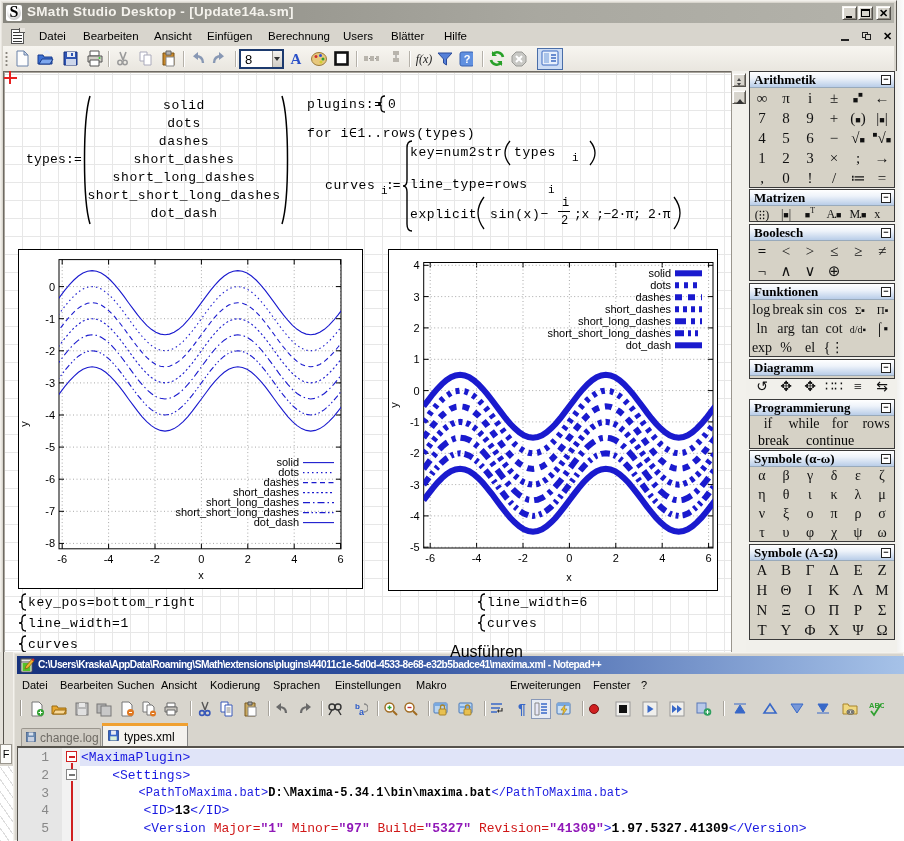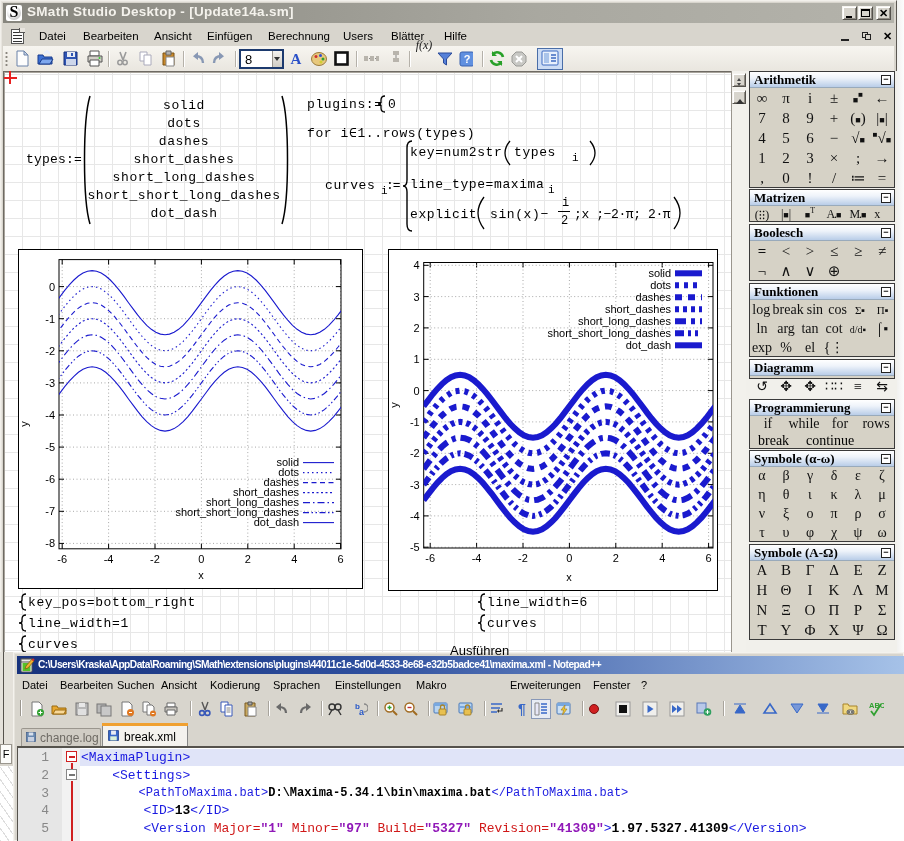--- a/index.html
+++ b/index.html
@@ -119,21 +119,21 @@
       <rect x="7" y="6" width="4" height="5" fill="#b8b4ac"></rect>
       <rect x="13" y="6" width="4" height="5" fill="#b8b4ac"></rect>
       <path d="M6 8.5h1M12 8.5h1" stroke="#888"></path>
     </svg></div>
 <div class="abs" style="left:387px;top:50px;width:12px;height:17px;"><svg width="12" height="17" viewBox="0 0 12 17">
       <rect x="6" y="1" width="6" height="4" fill="#b8b4ac"></rect>
       <rect x="6" y="8" width="6" height="4" fill="#b8b4ac"></rect>
       <path d="M9 5v3" stroke="#888"></path>
     </svg></div>
 <div class="tbsep" style="left:409px"></div>
-<div class="abs" style="left:415px;top:36px;width:18px;height:17px;"><svg width="18" height="17" viewBox="0 0 18 17">
+<div class="abs" style="left:415px;top:50px;width:18px;height:17px;"><svg width="18" height="17" viewBox="0 0 18 17">
       <text x="9" y="13" font-size="12" font-style="italic" fill="#222" text-anchor="middle" font-family="Liberation Serif,serif">f(x)</text>
     </svg></div>
 <div class="abs" style="left:436px;top:50px;width:16px;height:17px;"><svg width="16" height="17" viewBox="0 0 16 17">
       <path d="M2 3h14l-5.5 6v6l-3-2V9z" fill="#5580d8" stroke="#2a4a9a"></path>
     </svg></div>
 <div class="abs" style="left:458px;top:50px;width:15px;height:17px;"><svg width="15" height="17" viewBox="0 0 15 17">
       <rect x="2" y="2" width="14" height="14" rx="2" fill="#6090e0" stroke="#3a62b0"></rect>
       <text x="9" y="13" font-size="11" font-weight="bold" fill="#fff" text-anchor="middle">?</text>
     </svg></div>
 <div class="tbsep" style="left:482px"></div>
@@ -182,21 +182,21 @@
 <svg class="abs" style="left:402px;top:140px" width="12" height="92" viewBox="0 0 12 92">
     <path d="M10 1 Q5 1 5 8 L5 40 Q5 46 1 46 Q5 46 5 52 L5 84 Q5 91 10 91" fill="none" stroke="#000" stroke-width="1.4"></path>
   </svg>
 <div class="mtext" style="left:410px;top:145px;">key=num2str</div>
 <svg class="abs" style="left:503px;top:140px" width="94" height="26" viewBox="0 0 94 26">
     <path d="M7 1 Q2 7 2 13 Q2 19 7 25" fill="none" stroke="#000" stroke-width="1.3"></path>
     <path d="M87 1 Q92 7 92 13 Q92 19 87 25" fill="none" stroke="#000" stroke-width="1.3"></path>
   </svg>
 <div class="mtext" style="left:514px;top:145px;">types</div>
 <div class="mtext" style="left:572px;top:152px;font-size:11px">i</div>
-<div class="mtext" style="left:410px;top:177px;">line_type=maxima</div>
+<div class="mtext" style="left:410px;top:177px;">line_type=rows</div>
 <div class="mtext" style="left:548px;top:184px;font-size:11px">i</div>
 <div class="mtext" style="left:410px;top:207px;">explicit</div>
 <svg class="abs" style="left:476px;top:196px" width="206" height="34" viewBox="0 0 206 34">
     <path d="M8 1 Q2 9 2 17 Q2 25 8 33" fill="none" stroke="#000" stroke-width="1.3"></path>
     <path d="M198 1 Q204 9 204 17 Q204 25 198 33" fill="none" stroke="#000" stroke-width="1.3"></path>
   </svg>
 <div class="mtext" style="left:490px;top:207px;">sin(x)−</div>
 <div class="mtext" style="left:562px;top:196px;font-size:12px">i</div>
 <div class="abs" style="left:558px;top:211px;width:12px;height:1.4px;background:#000"></div>
 <div class="mtext" style="left:561px;top:214px;font-size:12px">2</div>
@@ -643,21 +643,21 @@
 <div class="abs" style="left:38px;top:659px;font-size:10.2px;font-weight:bold;color:#fff;letter-spacing:-0.5px;white-space:nowrap">C:\Users\Kraska\AppData\Roaming\SMath\extensions\plugins\44011c1e-5d0d-4533-8e68-e32b5badce41\maxima.xml - Notepad++</div>
 <div class="abs" style="left:17px;top:674px;width:887px;height:21px;background:#d8d5cd"></div>
 <div class="abs" style="left:22px;top:679px;font-size:11px">Datei</div>
 <div class="abs" style="left:60px;top:679px;font-size:11px">Bearbeiten</div>
 <div class="abs" style="left:117px;top:679px;font-size:11px">Suchen</div>
 <div class="abs" style="left:161px;top:679px;font-size:11px">Ansicht</div>
 <div class="abs" style="left:210px;top:679px;font-size:11px">Kodierung</div>
 <div class="abs" style="left:273px;top:679px;font-size:11px">Sprachen</div>
 <div class="abs" style="left:335px;top:679px;font-size:11px">Einstellungen</div>
 <div class="abs" style="left:416px;top:679px;font-size:11px">Makro</div>
-<div class="abs" style="left:450px;top:643px;font-size:13px">Ausführen</div>
+<div class="abs" style="left:450px;top:643px;font-size:16px">Ausführen</div>
 <div class="abs" style="left:510px;top:679px;font-size:11px">Erweiterungen</div>
 <div class="abs" style="left:593px;top:679px;font-size:11px">Fenster</div>
 <div class="abs" style="left:641px;top:679px;font-size:11px">?</div>
 <div class="abs" style="left:17px;top:695px;width:887px;height:27px;background:#d8d5cd"></div>
 <div class="abs" style="left:20px;top:700px;width:2px;height:16px;border-left:1px solid #9a968e;border-right:1px solid #fff"></div>
 <div class="abs" style="left:29px;top:701px;width:16px;height:16px;"><svg width="16" height="16" viewBox="0 0 16 16">
       <path d="M3 1h7l3 3v11H3z" fill="#fdfdfd" stroke="#777"></path>
       <circle cx="11.5" cy="11.5" r="3.5" fill="#30a030"></circle>
       <path d="M11.5 9.5v4M9.5 11.5h4" stroke="#fff"></path>
     </svg></div>
@@ -822,21 +822,21 @@
     <rect x="4" y="8" width="8" height="6" fill="#c8d0e0"></rect>
   </svg>
 <div class="abs" style="left:40px;top:731px;font-size:12px;color:#6e6a64">change.log</div>
 <div class="abs" style="left:102px;top:723px;width:86px;height:23px;background:#f4f2ee;border:1px solid #888;border-bottom:none;border-radius:2px 2px 0 0"></div>
 <div class="abs" style="left:102px;top:723px;width:86px;height:3px;background:#f0a030"></div>
 <svg class="abs" style="left:107px;top:729px" width="13" height="13" viewBox="0 0 16 16">
     <rect x="2" y="2" width="12" height="12" fill="#3868c8" stroke="#1a3c8c"></rect>
     <rect x="5" y="2" width="6" height="5" fill="#e8ecf4"></rect>
     <rect x="4" y="9" width="8" height="5" fill="#d8f0d8"></rect>
   </svg>
-<div class="abs" style="left:124px;top:730px;font-size:12px;color:#000">break.xml</div>
+<div class="abs" style="left:124px;top:730px;font-size:12px;color:#000">types.xml</div>
 <div class="abs" style="left:17px;top:746px;width:887px;height:95px;background:#fff;border-top:2px solid #55524c;border-left:1px solid #55524c"></div>
 <div class="abs" style="left:18px;top:748px;width:44px;height:93px;background:#e6e6e6"></div>
 <div class="abs" style="left:62px;top:748px;width:18px;height:93px;background:#f2f2f2"></div>
 <div class="abs mono" style="left:18px;top:750px;width:31px;text-align:right;font-size:13px;color:#888">1</div>
 <div class="abs mono" style="left:18px;top:768px;width:31px;text-align:right;font-size:13px;color:#888">2</div>
 <div class="abs mono" style="left:18px;top:786px;width:31px;text-align:right;font-size:13px;color:#888">3</div>
 <div class="abs mono" style="left:18px;top:803px;width:31px;text-align:right;font-size:13px;color:#888">4</div>
 <div class="abs mono" style="left:18px;top:821px;width:31px;text-align:right;font-size:13px;color:#888">5</div>
 <div class="abs" style="left:80px;top:749px;width:824px;height:17px;background:#e0e4f8"></div>
 <div class="abs" style="left:66px;top:751px;width:11px;height:11px;border:1px solid #d02020;background:#fff"></div>

